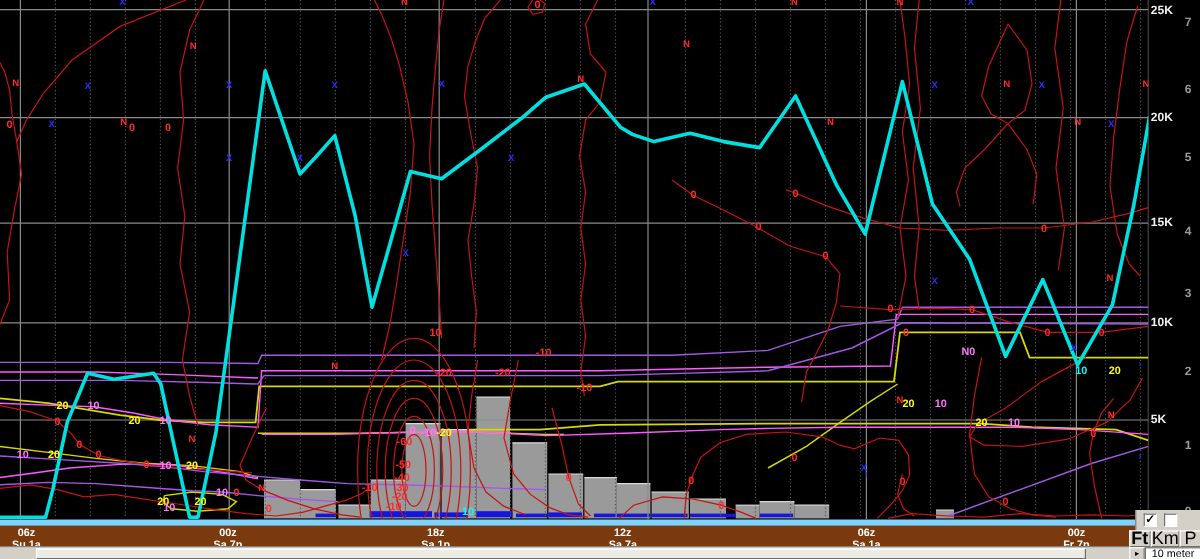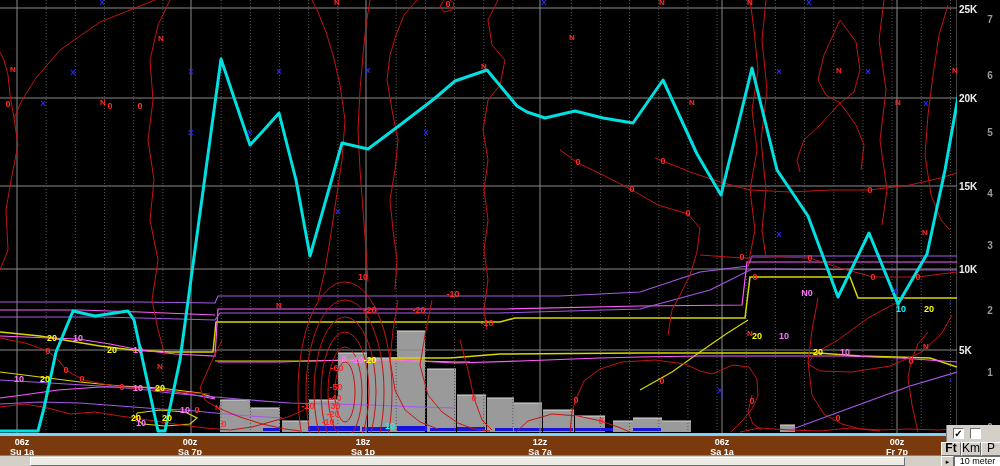--- a/index.html
+++ b/index.html
@@ -1,34 +1,34 @@
 <!DOCTYPE html>
 <html><head>
 <meta charset="utf-8">
 <style>
   html,body{margin:0;padding:0;background:#888;}
   #win{position:relative;width:1000px;height:466px;background:#000;overflow:hidden;
        font-family:"Liberation Sans",sans-serif;}
   #chart{position:absolute;left:0;top:0;}
   #time-bar{position:absolute;left:0;top:433px;width:946px;height:22px;background:#7b3a0e;
-            border-top:3px solid #7dd3fc;box-sizing:border-box;}
+            border-top:5px solid #7dd3fc;box-sizing:border-box;}
   .tlabel{position:absolute;top:1px;width:70px;text-align:center;color:#fff;
           font-size:9px;font-weight:bold;line-height:10px;white-space:nowrap;}
   #scrollbar{position:absolute;left:0;top:455px;width:941px;height:11px;background:#d4d0c8;
              border-top:1px solid #808080;box-sizing:border-box;}
   #scroll-thumb{position:absolute;left:30px;top:1px;width:875px;height:9px;background:#ecebe4;
                 border:1px solid;border-color:#fff #6e6e6e #6e6e6e #fff;box-sizing:border-box;}
   #panel{position:absolute;left:946px;top:425px;width:54px;height:41px;background:#d4d0c8;
          border-left:1px solid #808080;box-sizing:border-box;}
   .cb{position:absolute;top:3px;width:11px;height:11px;background:#fff;border:1px solid;
       border-color:#6e6e6e #fff #fff #6e6e6e;font-size:10px;line-height:10px;text-align:center;
       color:#000;font-weight:bold;box-sizing:border-box;}
   #unit-row{position:absolute;left:-6px;top:17px;width:60px;height:14px;display:flex;}
   .ubtn{flex:1;background:#d4d0c8;border:1px solid;border-color:#fff #6e6e6e #6e6e6e #fff;
-        font-size:12px;line-height:11px;text-align:center;color:#000;box-sizing:border-box;}
+        font-size:15px;line-height:11px;text-align:center;color:#000;box-sizing:border-box;}
   .ubtn.active{font-weight:bold;}
   #combo-row{position:absolute;left:-6px;top:31px;width:60px;height:11px;display:flex;}
   #scroll-arrow{width:13px;background:#d4d0c8;border:1px solid;
         border-color:#fff #6e6e6e #6e6e6e #fff;font-size:7px;line-height:9px;text-align:center;
         color:#000;box-sizing:border-box;}
   #level-box{flex:1;background:#fff;border:1px solid #6e6e6e;font-size:9px;line-height:9px;
         text-align:center;color:#000;box-sizing:border-box;white-space:nowrap;}
   text{font-family:"Liberation Sans",sans-serif;}
 </style>
 </head>
@@ -313,21 +313,21 @@
         <text x="990" y="310" fill="#9a9a9a" font-size="10" font-weight="bold" text-anchor="middle" dominant-baseline="central">2</text>
         <text x="990" y="372" fill="#9a9a9a" font-size="10" font-weight="bold" text-anchor="middle" dominant-baseline="central">1</text>
         <text x="990" y="427" fill="#9a9a9a" font-size="10" font-weight="bold" text-anchor="middle" dominant-baseline="central">0</text>
       </g>
   </svg>
 
   <div id="time-bar">
       <div class="tlabel" style="left: -13px;"><span>06z</span><br><span>Su 1a</span></div>
       <div class="tlabel" style="left: 155px;"><span>00z</span><br><span>Sa 7p</span></div>
       <div class="tlabel" style="left: 328px;"><span>18z</span><br><span>Sa 1p</span></div>
-      <div class="tlabel" style="left: 505px;"><span>12z</span><br><span>Sa 7a</span></div>
+      <div class="tlabel" style="left: 484px;"><span>12z</span><br><span>Sa 7a</span></div>
       <div class="tlabel" style="left: 687px;"><span>06z</span><br><span>Sa 1a</span></div>
       <div class="tlabel" style="left: 862px;"><span>00z</span><br><span>Fr 7p</span></div>
     </div>
 
   <div id="scrollbar">
     <div id="scroll-thumb"></div>
   </div>
 
   <div id="panel">
     <div class="cb" style="left:6px;" id="cb1">✓</div>

